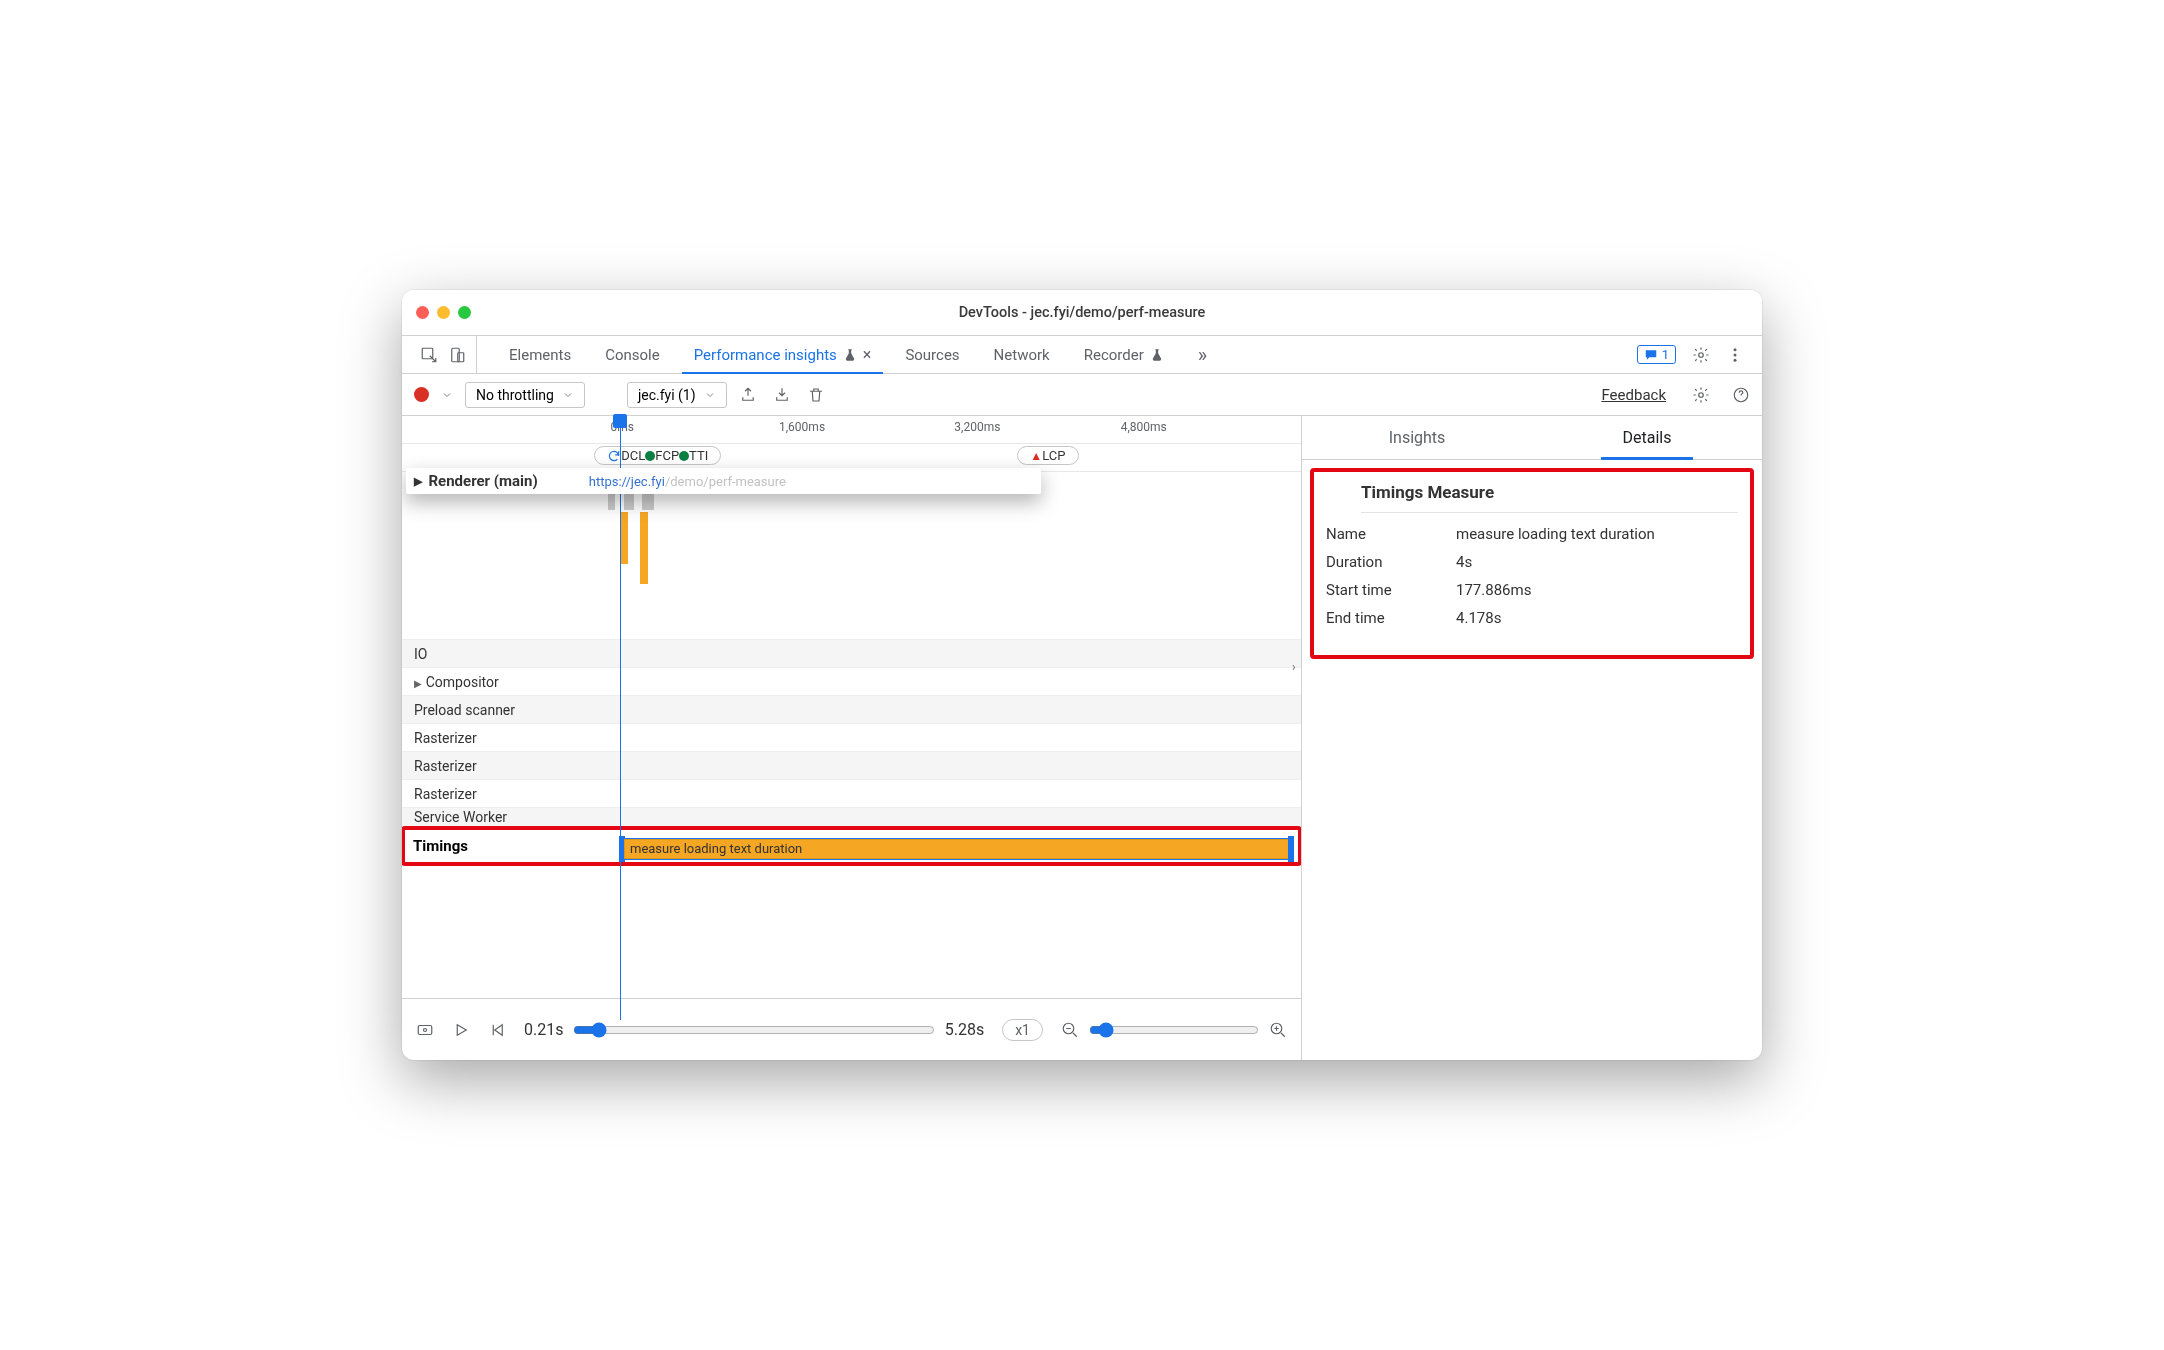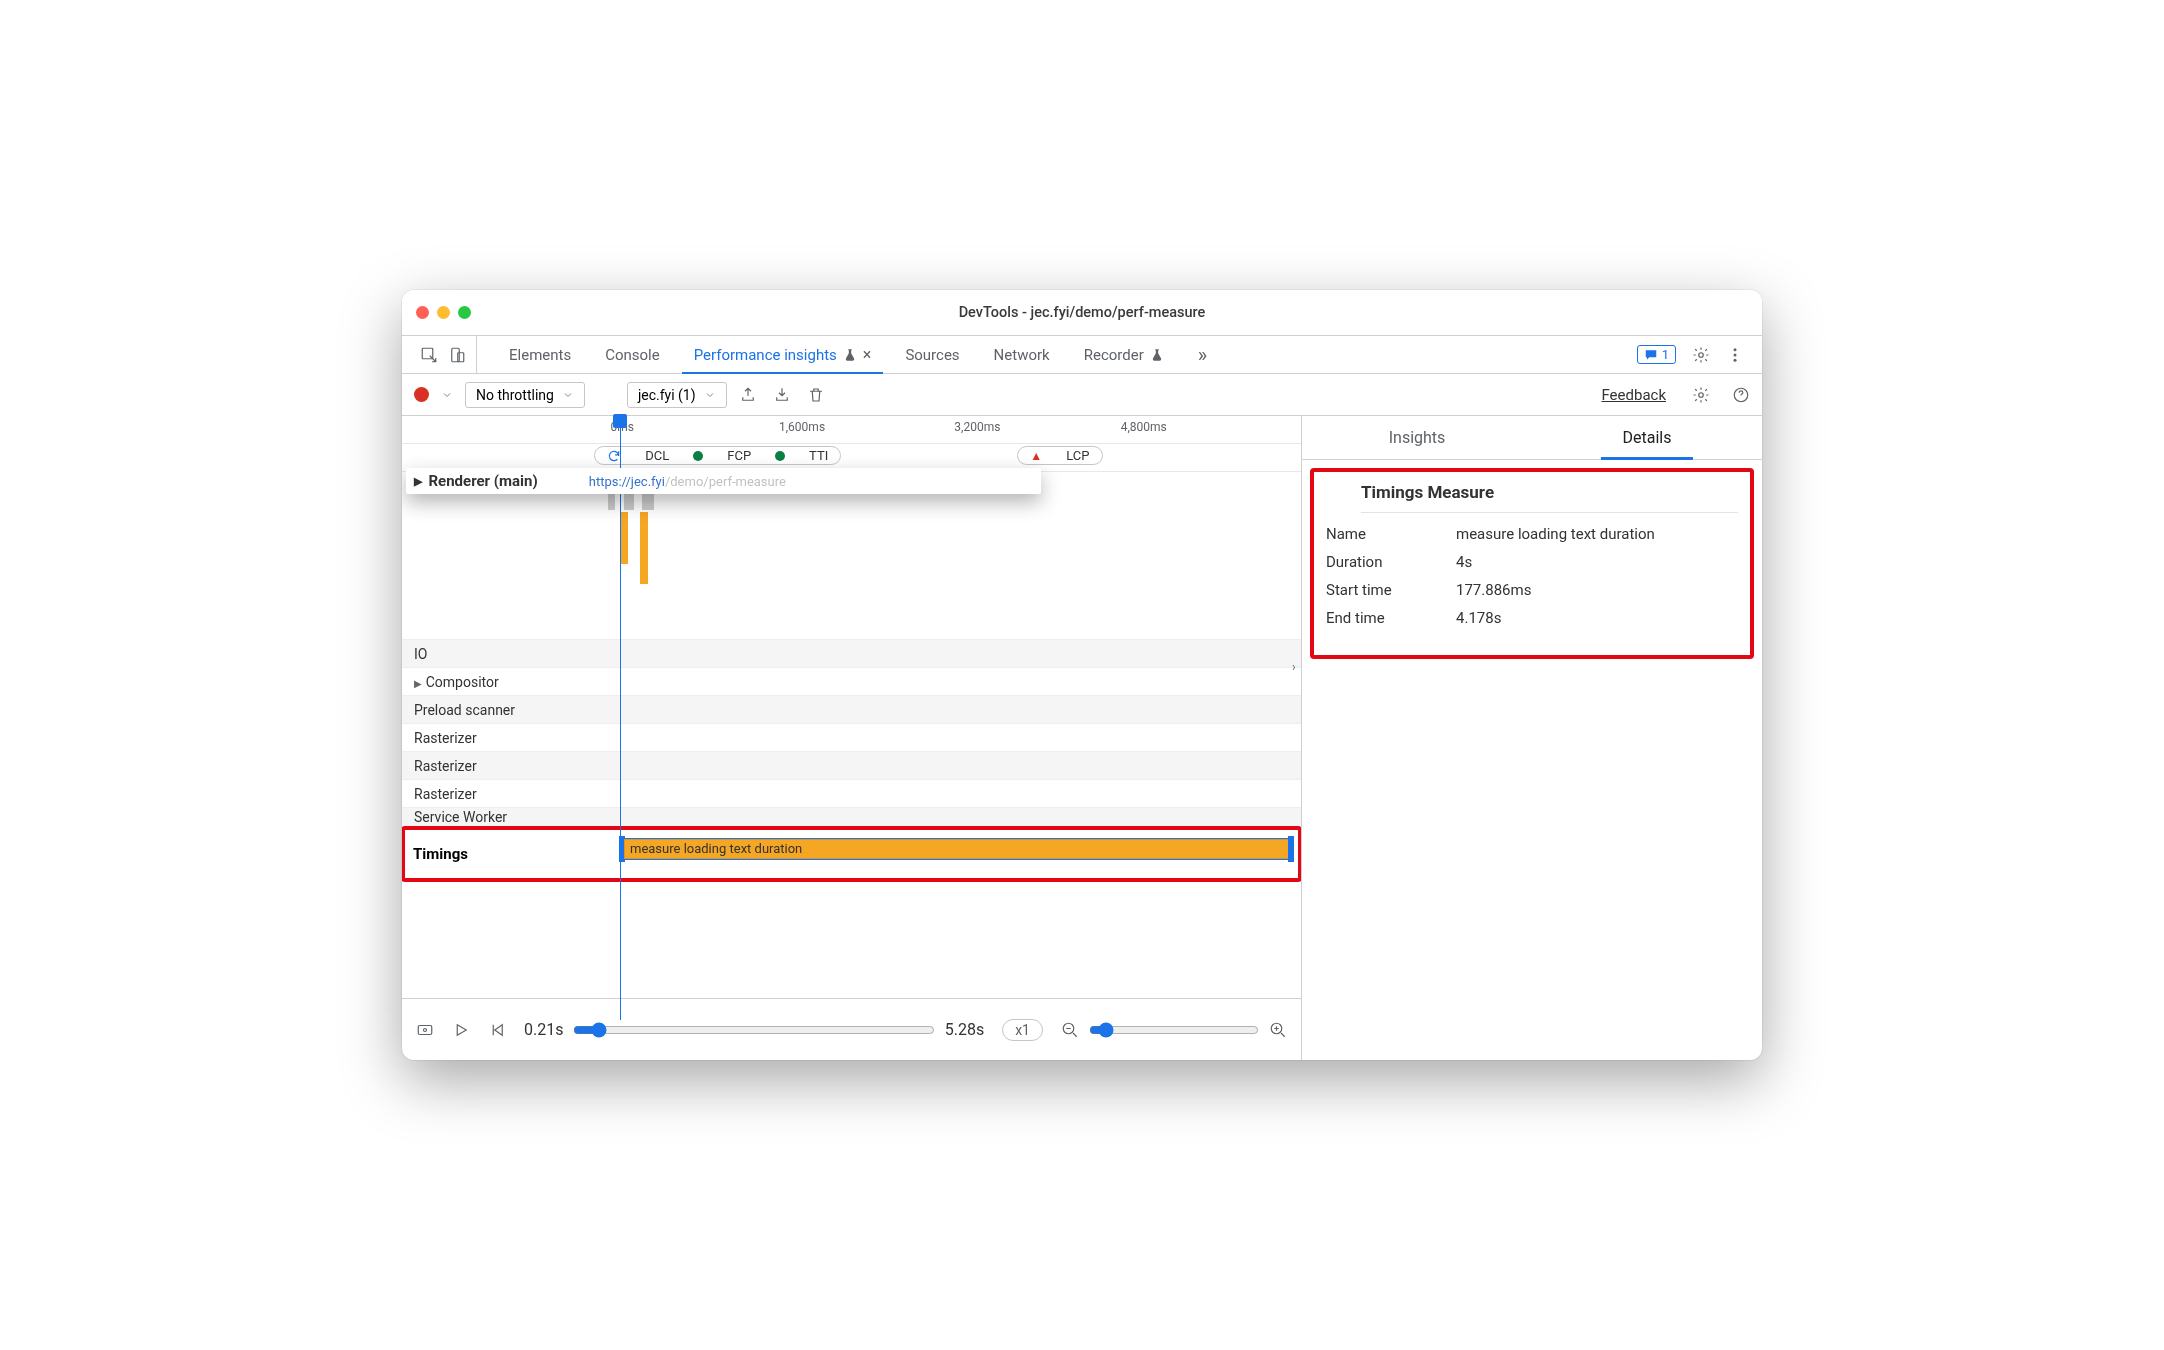--- a/index.html
+++ b/index.html
@@ -63,21 +63,21 @@
 
   
   .main { flex:1; display:flex; min-height:0; }
   .left { flex:1; display:flex; flex-direction:column; min-width:0; border-right:1px solid #d0d0d0; position:relative; }
   .right { width:460px; display:flex; flex-direction:column; }
 
   
   .ruler { position:relative; height:28px; border-bottom:1px solid #e8e8e8; }
   .ruler .tick { position:absolute; top:4px; font-size:12px; color:#5f6368; transform:translateX(-50%);}
   .metrics-row { position:relative; height:28px; border-bottom:1px solid #e8e8e8; }
-  .metric-pill { position:absolute; top:2px; background:#fff; border:1px solid #c6c6c6; border-radius:12px; padding:1px 12px; font-size:13px; display:flex; align-items:center; gap:24px; color:#333;}
+  .metric-pill { position:absolute; top:2px; background:#fff; border:1px solid #c6c6c6; border-radius:12px; padding:1px 12px; font-size:13px; display:flex; align-items:center; gap:0; color:#333;}
   .dot { width:10px; height:10px; border-radius:50%; display:inline-block; }
   .dot.green { background:#0b8043; }
   .tri-red { color:#d93025; font-size:12px; }
 
   
   .overlay { position:absolute; top:52px; left:4px; right:260px; background:#fff; box-shadow:0 8px 20px rgba(0,0,0,0.3); border-radius:2px; padding:4px 8px; z-index:10; color:#333; font-weight:700; font-size:15px; display:flex; align-items:center; gap:6px; }
   .overlay .url { font-weight:400; color:#1e62c9; font-size:13px; opacity:.9;padding-left:45px;}
   .overlay .url .gray { color:#bbb; }
 
   
@@ -86,21 +86,21 @@
   .row .label { width:200px; padding-left:12px;}
   .row.tall { height:168px; align-items:flex-start; }
   .row.tall .label { padding-top:6px; }
   .row .canvas { flex:1; position:relative; height:100%; }
   .row.stripe-odd { background:#f5f5f5; }
 
   
   .bar { position:absolute; height:16px; }
 
   
-  .timings-row { display:flex; align-items:center; height:56px; border:4px solid #e30613; border-radius:4px; margin: 0 -1px; position:relative; background:#fff; }
+  .timings-row { display:flex; align-items:center; height:40px; border:4px solid #e30613; border-radius:4px; margin: 0 -1px; position:relative; background:#fff; }
   .timings-row .label { width:200px; padding-left:8px; font-weight:700; font-size:15px; }
   .timings-row .canvas { flex:1; position:relative; height:100%; }
   .measure-bar { position:absolute; top:8px; left:18px; right:8px; height:22px; background:#f5a623; border:1px solid #1a73e8; box-shadow: inset 0 0 0 1px rgba(0,0,0,.1); color:#333; font-size:13px; padding:2px 6px; }
   .handle { position:absolute; top:6px; width:6px; height:26px; background:#1a73e8; }
   .handle.l { left:14px; }
   .handle.r { right:4px; }
 
   
   .playhead-line { position:absolute; top:0; bottom:40px; width:1px; background:#1a73e8; left:218px; z-index:5; }
   .playhead-head { position:absolute; top:-2px; left:211px; width:14px; height:14px; background:#1a73e8; border-radius:2px; z-index:6; }

